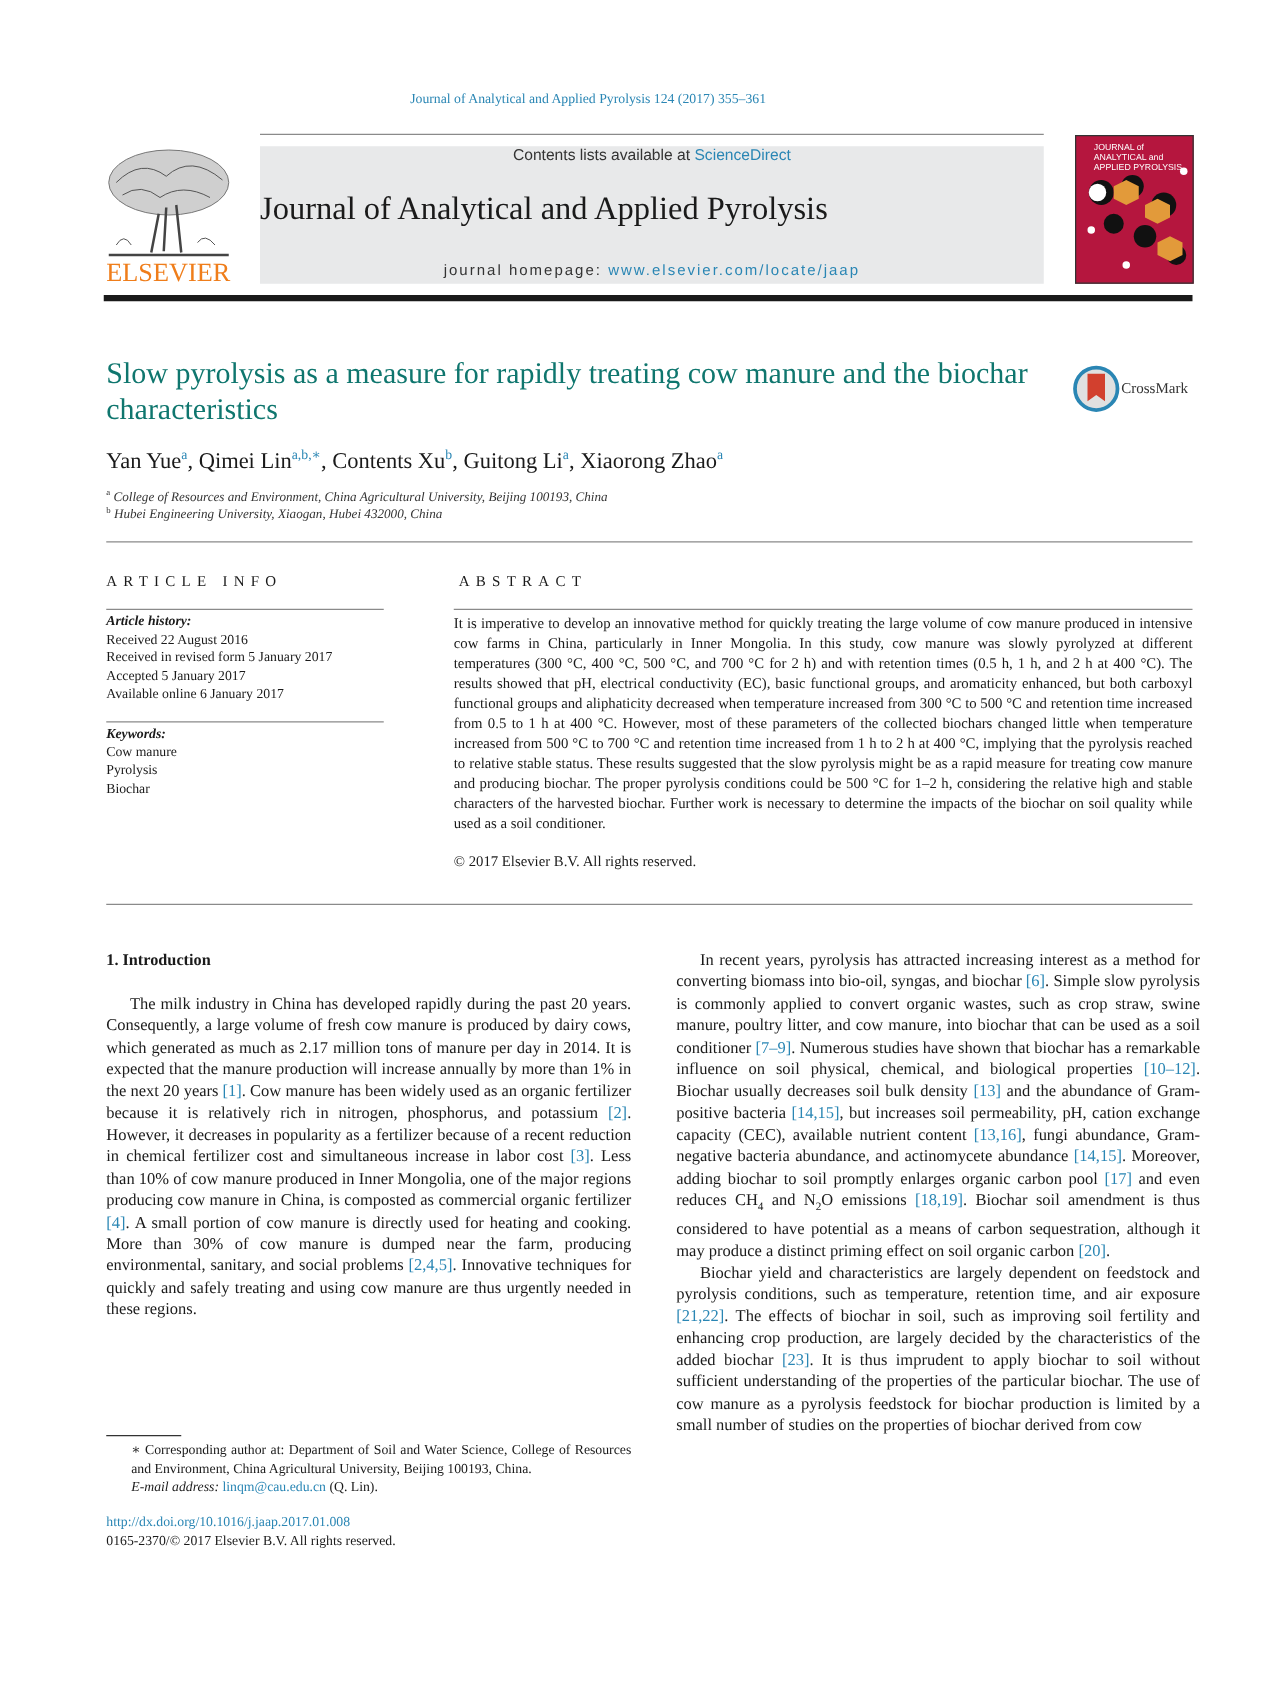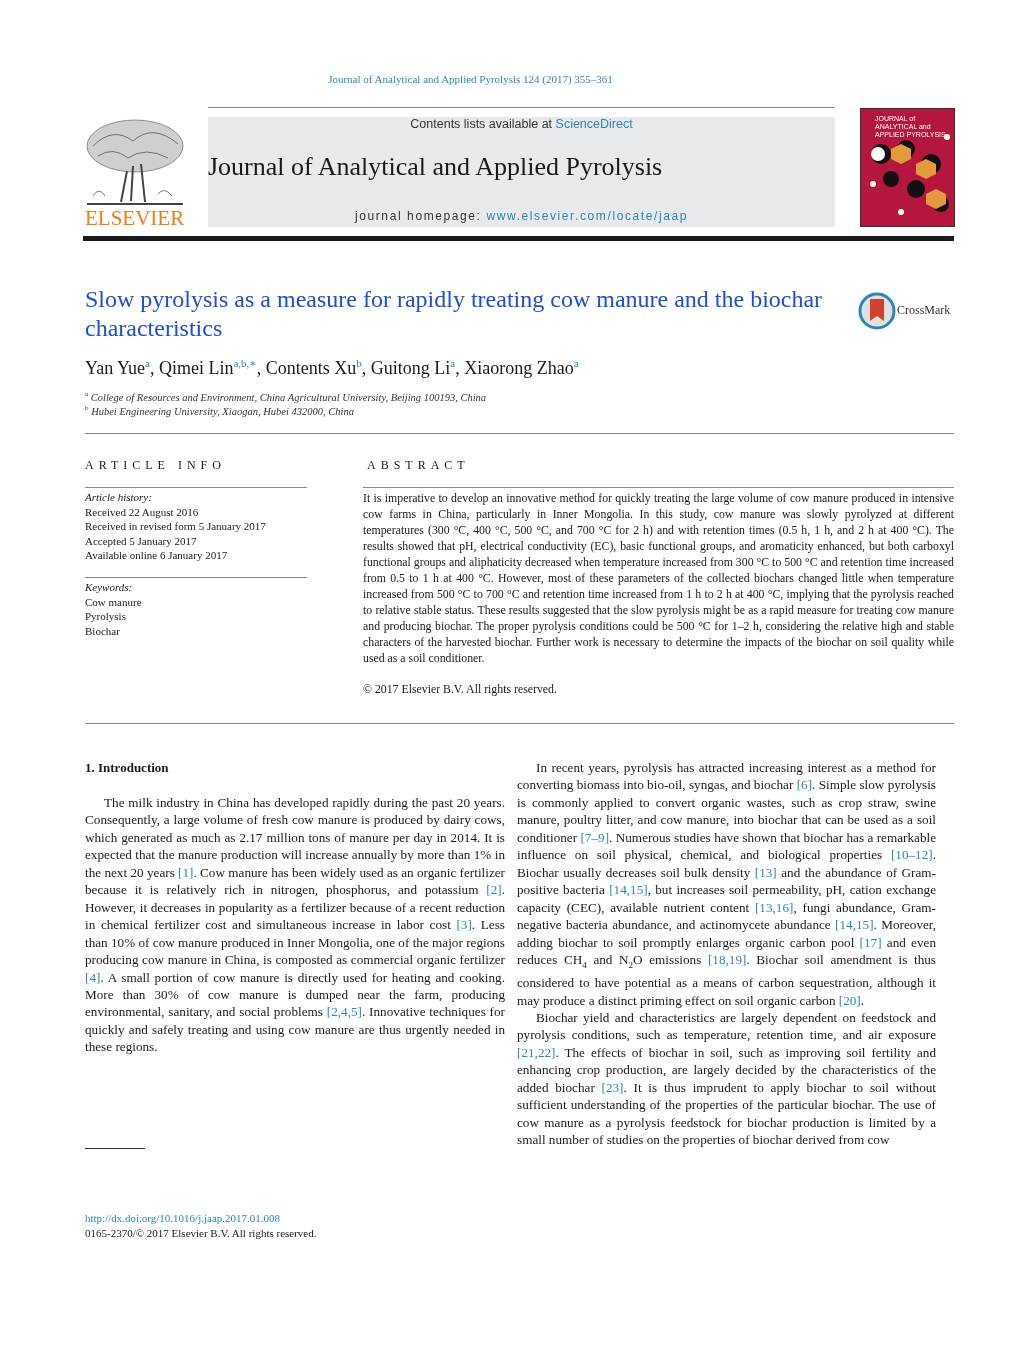--- a/index.html
+++ b/index.html
@@ -15,44 +15,44 @@
     .elsevier-word { left: 85px; top: 206px; font-size: 21px; color: #ef7d1a; letter-spacing: 0px; font-family: "Liberation Serif", serif; }
     .header-box { left: 208px; top: 117px; width: 627px; height: 110px; background: #e8e9ea; }
     .contents-line { left: 208px; width: 627px; top: 117px; text-align: center; font-family: "Liberation Sans", sans-serif; font-size: 12.5px; color: #333; }
     .journal-title { left: 208px; width: 627px; top: 152px; font-size: 26px; color: #1a1a1a; }
     .homepage-line { left: 208px; width: 627px; top: 209px; text-align: center; font-family: "Liberation Sans", sans-serif; font-size: 12px; letter-spacing: 1.6px; color: #333; }
     .cover { left: 860px; top: 108px; width: 93px; height: 117px; background: #b5163e; border: 1px solid #333; overflow: hidden; }
     .cover-title { position: absolute; left: 14px; top: 6px; font-family: "Liberation Sans", sans-serif; font-size: 7px; line-height: 8px; color: #fff; }
     .thick-rule { left: 83px; top: 236px; width: 871px; height: 5px; background: #1a1a1a; }
 
     
-    .article-title { left: 85px; top: 285px; width: 760px; font-size: 24px; line-height: 29px; color: #1d4ed8; }
+    .article-title { left: 85px; top: 285px; width: 760px; font-size: 24px; line-height: 29px; color: #0f766e; }
     .crossmark { left: 858px; top: 292px; width: 38px; height: 38px; }
     .crossmark-label { left: 897px; top: 303px; font-size: 12px; color: #333; }
     .authors { left: 85px; top: 357px; font-size: 18px; color: #1a1a1a; }
     .authors sup { color: #2a86b4; font-size: 11px; }
     .affil { left: 85px; font-size: 10.5px; font-style: italic; color: #333; }
     .affil sup { font-style: normal; font-size: 7px; }
     .rule-thin { height: 1px; background: #8a8a8a; }
 
     
     .section-cap { font-size: 12px; letter-spacing: 5px; color: #1a1a1a; text-align: right; }
     .info-block { left: 85px; font-size: 11px; line-height: 14.5px; color: #1a1a1a; }
-    .info-block .it { font-style: italic; }
+    .info-block .it { font-style: italic; font-weight: bold; }
 
     
     .abstract-text { left: 363px; top: 490px; width: 591px; font-size: 11.8px; line-height: 16px; text-align: justify; color: #1a1a1a; }
     .copyright { left: 363px; top: 682px; width: 591px; text-align: left; font-size: 11.8px; color: #1a1a1a; }
 
     
     .intro-heading { left: 85px; top: 760px; font-size: 13px; font-weight: bold; color: #1a1a1a; }
     .col-text { font-size: 13.2px; line-height: 17.45px; text-align: justify; color: #1a1a1a; }
     .col-text p { margin: 0; text-indent: 19px; }
     .col-left { left: 85px; top: 794px; width: 420px; }
-    .col-right { left: 517px; top: 759px; width: 419px; }
+    .col-right { left: 541px; top: 759px; width: 419px; }
     .fn-rule { left: 85px; top: 1148px; width: 60px; height: 1px; background: #333; }
     .footnote { left: 85px; top: 1153px; width: 420px; font-size: 11px; line-height: 15px; text-align: justify; color: #1a1a1a; }
     .footnote .indent { padding-left: 20px; }
     .doi-block { left: 85px; top: 1211px; font-size: 11px; line-height: 15px; color: #1a1a1a; }
     sub { font-size: 9px; }
   </style>
 </head>
 <body>
 
 <div class="abs journal-ref">Journal of Analytical and Applied Pyrolysis 124 (2017) 355–361</div>
@@ -158,17 +158,21 @@
 <div class="abs col-text col-left">
   <p>The milk industry in China has developed rapidly during the past 20 years. Consequently, a large volume of fresh cow manure is produced by dairy cows, which generated as much as 2.17 million tons of manure per day in 2014. It is expected that the manure production will increase annually by more than 1% in the next 20 years <span class="link">[1]</span>. Cow manure has been widely used as an organic fertilizer because it is relatively rich in nitrogen, phosphorus, and potassium <span class="link">[2]</span>. However, it decreases in popularity as a fertilizer because of a recent reduction in chemical fertilizer cost and simultaneous increase in labor cost <span class="link">[3]</span>. Less than 10% of cow manure produced in Inner Mongolia, one of the major regions producing cow manure in China, is composted as commercial organic fertilizer <span class="link">[4]</span>. A small portion of cow manure is directly used for heating and cooking. More than 30% of cow manure is dumped near the farm, producing environmental, sanitary, and social problems <span class="link">[2,4,5]</span>. Innovative techniques for quickly and safely treating and using cow manure are thus urgently needed in these regions.</p>
 </div>
 <div class="abs col-text col-right">
   <p>In recent years, pyrolysis has attracted increasing interest as a method for converting biomass into bio-oil, syngas, and biochar <span class="link">[6]</span>. Simple slow pyrolysis is commonly applied to convert organic wastes, such as crop straw, swine manure, poultry litter, and cow manure, into biochar that can be used as a soil conditioner <span class="link">[7–9]</span>. Numerous studies have shown that biochar has a remarkable influence on soil physical, chemical, and biological properties <span class="link">[10–12]</span>. Biochar usually decreases soil bulk density <span class="link">[13]</span> and the abundance of Gram-positive bacteria <span class="link">[14,15]</span>, but increases soil permeability, pH, cation exchange capacity (CEC), available nutrient content <span class="link">[13,16]</span>, fungi abundance, Gram-negative bacteria abundance, and actinomycete abundance <span class="link">[14,15]</span>. Moreover, adding biochar to soil promptly enlarges organic carbon pool <span class="link">[17]</span> and even reduces CH<sub>4</sub> and N<sub>2</sub>O emissions <span class="link">[18,19]</span>. Biochar soil amendment is thus considered to have potential as a means of carbon sequestration, although it may produce a distinct priming effect on soil organic carbon <span class="link">[20]</span>.</p>
   <p>Biochar yield and characteristics are largely dependent on feedstock and pyrolysis conditions, such as temperature, retention time, and air exposure <span class="link">[21,22]</span>. The effects of biochar in soil, such as improving soil fertility and enhancing crop production, are largely decided by the characteristics of the added biochar <span class="link">[23]</span>. It is thus imprudent to apply biochar to soil without sufficient understanding of the properties of the particular biochar. The use of cow manure as a pyrolysis feedstock for biochar production is limited by a small number of studies on the properties of biochar derived from cow</p>
 </div>
 
 <div class="abs fn-rule"></div>
 <div class="abs footnote">
+  <div class="indent">∗  Corresponding author at: Department of Soil and Water Science, College of Resources and Environment, China Agricultural University, Beijing 100193, China.</div>
+  <div class="indent">
+    <i>E-mail address: </i><span class="link">linqm@cau.edu.cn</span><span> (Q. Lin).</span>
+  </div>
 </div>
 <div class="abs doi-block">
   <div class="link">http://dx.doi.org/10.1016/j.jaap.2017.01.008</div>
   <div>0165-2370/© 2017 Elsevier B.V. All rights reserved.</div>
 </div>
 
 </body></html>

